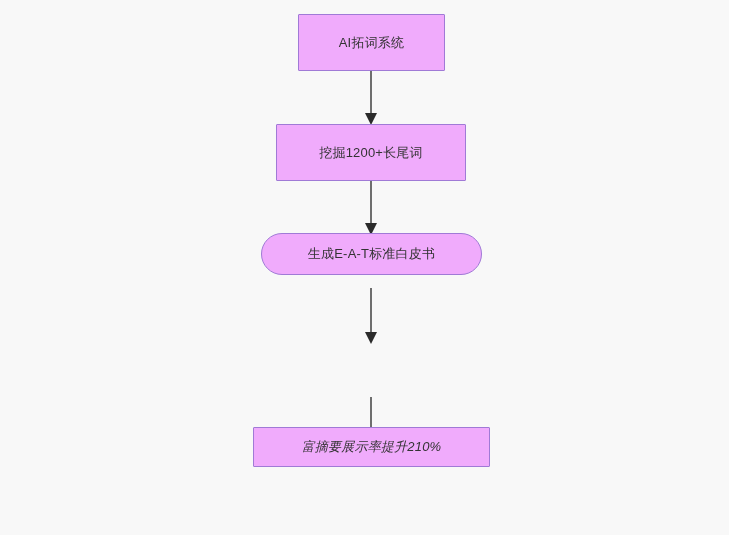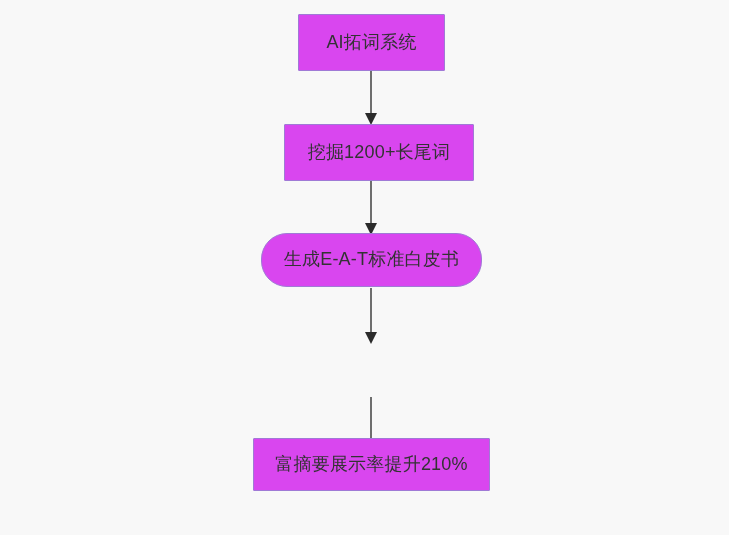--- a/index.html
+++ b/index.html
@@ -17,28 +17,28 @@
   #flowchart-canvas {
     position: relative;
     width: 729px;
     height: 535px;
     background: #f8f8f8;
   }
 
   .flow-node {
     position: absolute;
     box-sizing: border-box;
-    background: #d946ef;
+    background: #f0abfc;
     border: 1px solid #a07ad6;
     border-radius: 1px;
     display: flex;
     align-items: center;
     justify-content: center;
     color: #333333;
-    font-size: 18px;
+    font-size: 13px;
     line-height: 1.2;
     letter-spacing: 0.2px;
     white-space: nowrap;
     z-index: 2;
   }
 
   .node-label {
     display: block;
     text-align: center;
   }
@@ -81,26 +81,26 @@
 
   <svg class="flow-edge" style="left:356px; top:397px; width:30px; height:58px;" viewBox="0 0 30 58">
     <path class="edge-line" d="M15,0 L15,48"></path>
     <polygon class="edge-head" points="15,56 9,44 21,44"></polygon>
   </svg>
 
   <div class="flow-node" style="left:298px; top:14px; width:147px; height:57px;">
     <span class="node-label">AI拓词系统</span>
   </div>
 
-  <div class="flow-node" style="left:276px; top:124px; width:190px; height:57px;margin-left:8px;">
+  <div class="flow-node" style="left:276px; top:124px; width:190px; height:57px;">
     <span class="node-label">挖掘1200+长尾词</span>
   </div>
 
-  <div class="flow-node" style="left:261px; top:233px; width:221px; height:54px;border-radius:26px;">
+  <div class="flow-node" style="left:261px; top:233px; width:221px; height:42px;border-radius:26px;">
     <span class="node-label">生成E-A-T标准白皮书</span>
   </div>
 
 
-  <div class="flow-node" style="left:253px; top:438px; width:237px; height:53px;">
+  <div class="flow-node" style="left:253px; top:427px; width:237px; height:40px;font-style:italic;">
     <span class="node-label">富摘要展示率提升210%</span>
   </div>
 
 </div>
 
 </body></html>

